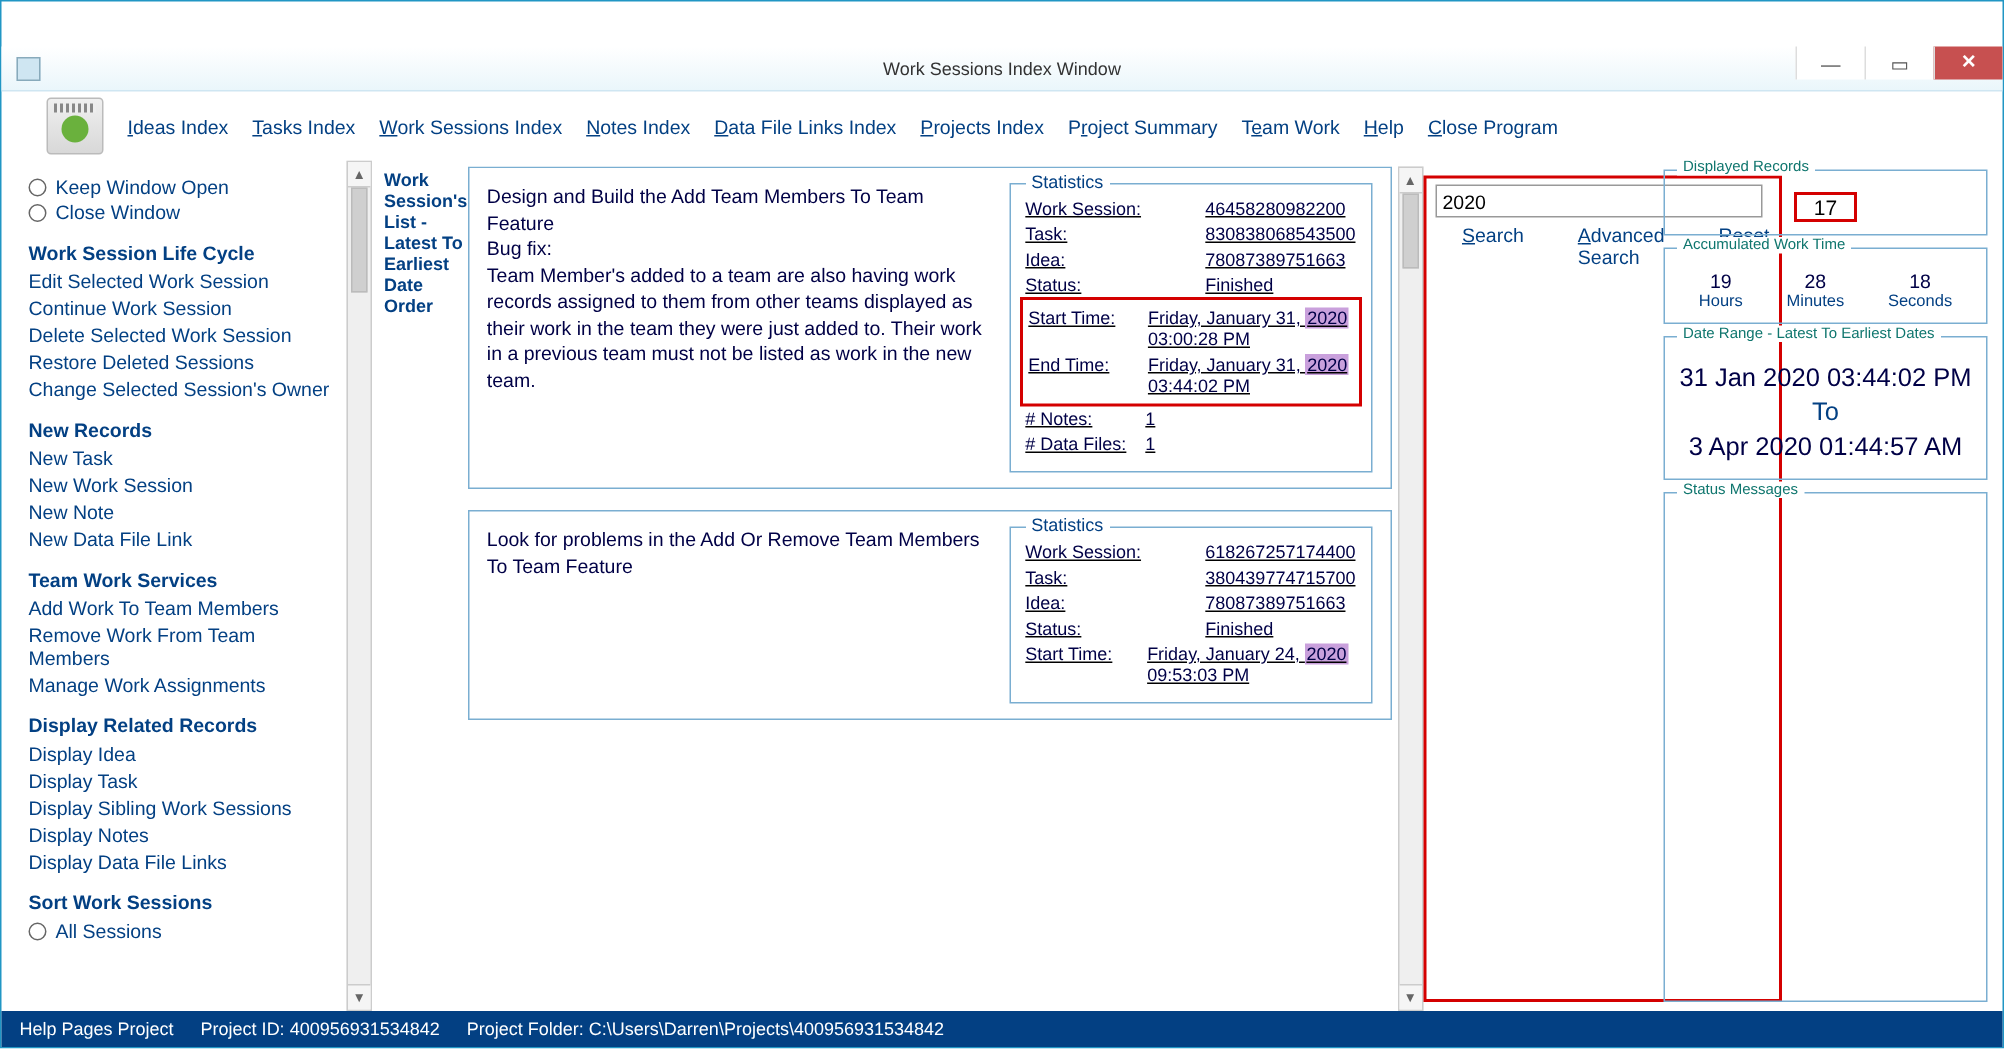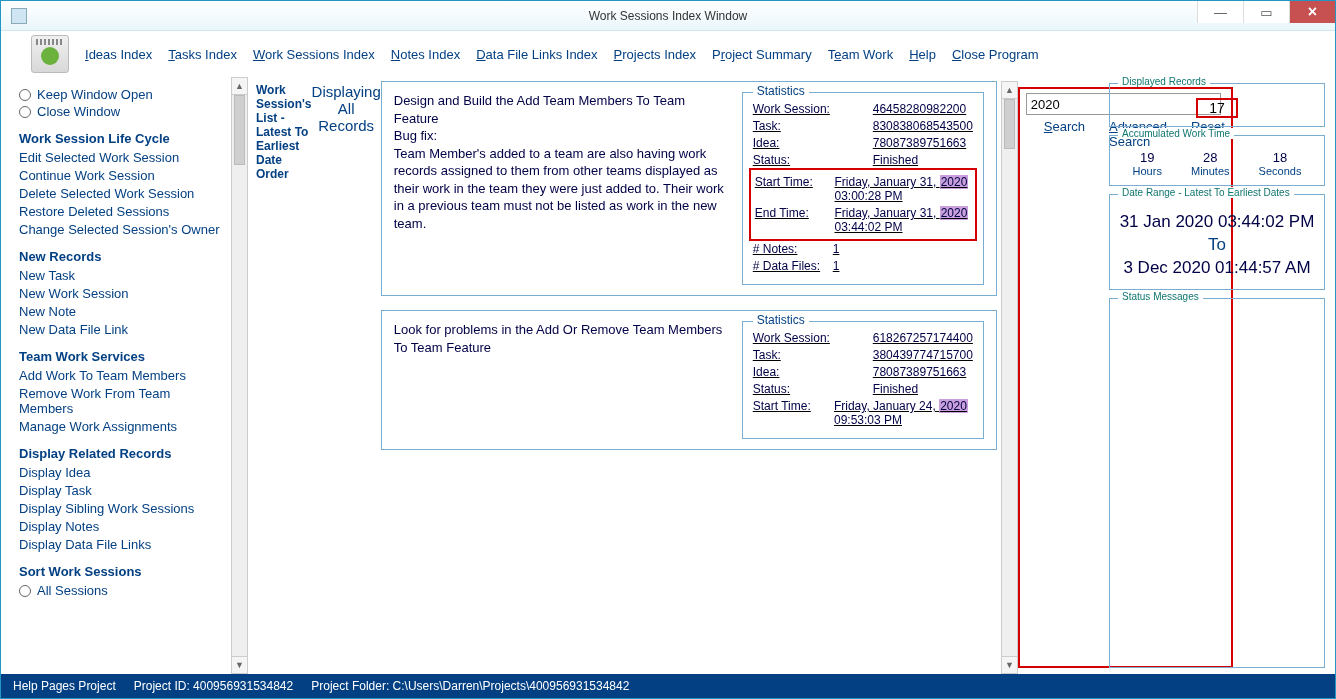--- a/index.html
+++ b/index.html
@@ -1,18 +1,18 @@
 <!DOCTYPE html>
 <html><head>
 <meta charset="utf-8">
 <style>
   * { box-sizing: border-box; }
   html, body { margin:0; padding:0; font-family: "Segoe UI", Tahoma, sans-serif; font-size:12px; background:#fff; }
   .window { width:1336px; height:699px; display:flex; flex-direction:column; border:1px solid #2196c4; background:#fff; }
-  .titlebar { height:30px; background:linear-gradient(#fff,#eaf6fb); display:flex; align-items:center; border-bottom:1px solid #cfe6f2; position:relative; }
+  .titlebar { height:30px; background:linear-gradient(#fff,#eaf6fb); display:flex; align-items:center; border-bottom:1px solid #cfe6f2; position:relative;margin-top:30px; }
   .title-icon { width:16px; height:16px; margin:0 6px 0 10px; background:#cfe6f2; border:1px solid #8ab; }
   .tb-title { position:absolute; left:50%; transform:translateX(-50%); color:#333; }
   .win-btns { position:absolute; right:0; top:0; display:flex; height:22px; }
   .win-btn { width:46px; height:22px; display:flex; align-items:center; justify-content:center; background:#fff; border-left:1px solid #ddd; font-size:13px; color:#555; }
   .win-btn.close { background:#c75050; color:#fff; font-size:16px; font-weight:bold; }
   .toolbar { height:46px; display:flex; align-items:center; padding:0 14px; gap:16px;margin-left:16px; }
   .app-logo { width:38px; height:38px; background:linear-gradient(#f0f0f0,#d8d8d8); border:1px solid #bbb; border-radius:3px; position:relative; }
   .app-logo::after { content:""; position:absolute; left:50%; top:55%; transform:translate(-50%,-50%); width:18px; height:18px; background:#6ab13d; border-radius:50%; }
   .app-logo::before { content:""; position:absolute; left:4px; right:4px; top:3px; height:6px; background:repeating-linear-gradient(90deg,#888 0 2px,#eee 2px 4px); }
   .menu-link { color:#034083; font-size:13px; text-decoration:none; cursor:pointer; }
@@ -35,21 +35,21 @@
   .record { border:1px solid #7aaed1; margin-bottom:14px; padding:10px 12px; display:flex; gap:8px; }
   .rec-desc { width:340px; color:#000046; font-size:13px; line-height:1.35; padding-right:6px; }
   .stats-box { flex:1; border:1px solid #7aaed1; padding:6px 10px 8px; position:relative;text-decoration:underline; }
   .stats-title { position:absolute; top:-9px; left:10px; background:#fff; padding:0 4px; color:#034083; font-size:12px; }
   .stat-row { display:flex; font-size:12px; color:#000046; margin:3px 0; }
   .stat-label { width:120px; }
   .hl { background:#c9a0dc; padding:0 1px; }
   .red-box { border:2px solid #d40000; padding:2px 4px; margin:-2px -4px; }
   .search-area { border:2px solid #d40000; margin:6px 0 6px 0; padding:4px 6px 4px 6px; width:520px; }
   .search-input { width:98%; height:22px; border:1px solid #999; padding:2px 4px; font-size:13px; }
-  .search-links { margin-top:4px; display:flex; gap:24px; padding-left:18px; }
+  .search-links { margin-top:4px; display:flex; gap:36px; padding-left:18px; }
   .rightcol { width:232px; padding:6px 10px 6px 6px; display:flex; flex-direction:column; gap:8px; }
   .panel { border:1px solid #7aaed1; position:relative; padding:14px 8px 8px; }
   .panel-title { position:absolute; top:-8px; left:8px; background:#fff; padding:0 4px; color:#0f766e; font-size:10px; }
   .big-num { border:2px solid #d40000; width:42px; text-align:center; margin:0 auto; font-size:14px; }
   .time-grid { display:flex; justify-content:space-around; text-align:center; }
   .time-grid .v { font-size:13px; color:#000046; }
   .time-grid .l { font-size:11px; color:#034083; }
   .dr-line { text-align:center; font-size:17px; color:#000046; margin:3px 0; }
   .statusbar { height:24px; background:#034083; color:#fff; display:flex; align-items:center; font-size:12px; padding:0 12px; gap:18px; }
   .status-msg { flex:1; min-height:290px; }
@@ -129,21 +129,20 @@
 
     <div class="scroll-track">
       <div class="scroll-btn">▲</div>
       <div class="scroll-thumb"></div>
       <div style="flex:1"></div>
       <div class="scroll-btn bot">▼</div>
     </div>
 
     <div class="main">
       <div class="list-header">Work Session's List - Latest To Earliest Date Order</div>
-      <div class="displaying">Displaying All Records</div>
 
       <div class="records-viewport">
         <div class="records">
 
           <div class="record">
             <div class="rec-desc" style="white-space:pre-line">Design and Build the Add Team Members To Team Feature
 Bug fix:
 Team Member's added to a team are also having work records assigned to them from other teams displayed as their work in the team they were just added to. Their work in a previous team must not be listed as work in the new team.</div>
             <div class="stats-box">
               <div class="stats-title">Statistics</div>
@@ -250,21 +249,21 @@
           <div>
               <div class="v">18</div>
               <div class="l">Seconds</div>
             </div>
         </div>
       </div>
       <div class="panel">
         <div class="panel-title">Date Range - Latest To Earliest Dates</div>
         <div class="dr-line">31 Jan 2020  03:44:02 PM</div>
         <div class="dr-line" style="color:#034083">To</div>
-        <div class="dr-line">3 Dec 2020  01:44:57 AM</div>
+        <div class="dr-line">3 Apr 2020  01:44:57 AM</div>
       </div>
       <div class="panel status-msg">
         <div class="panel-title">Status Messages</div>
       </div>
     </div>
   </div>
 
   <div class="statusbar">
     <span>Help Pages Project</span>
     <span>Project ID: 400956931534842</span>

